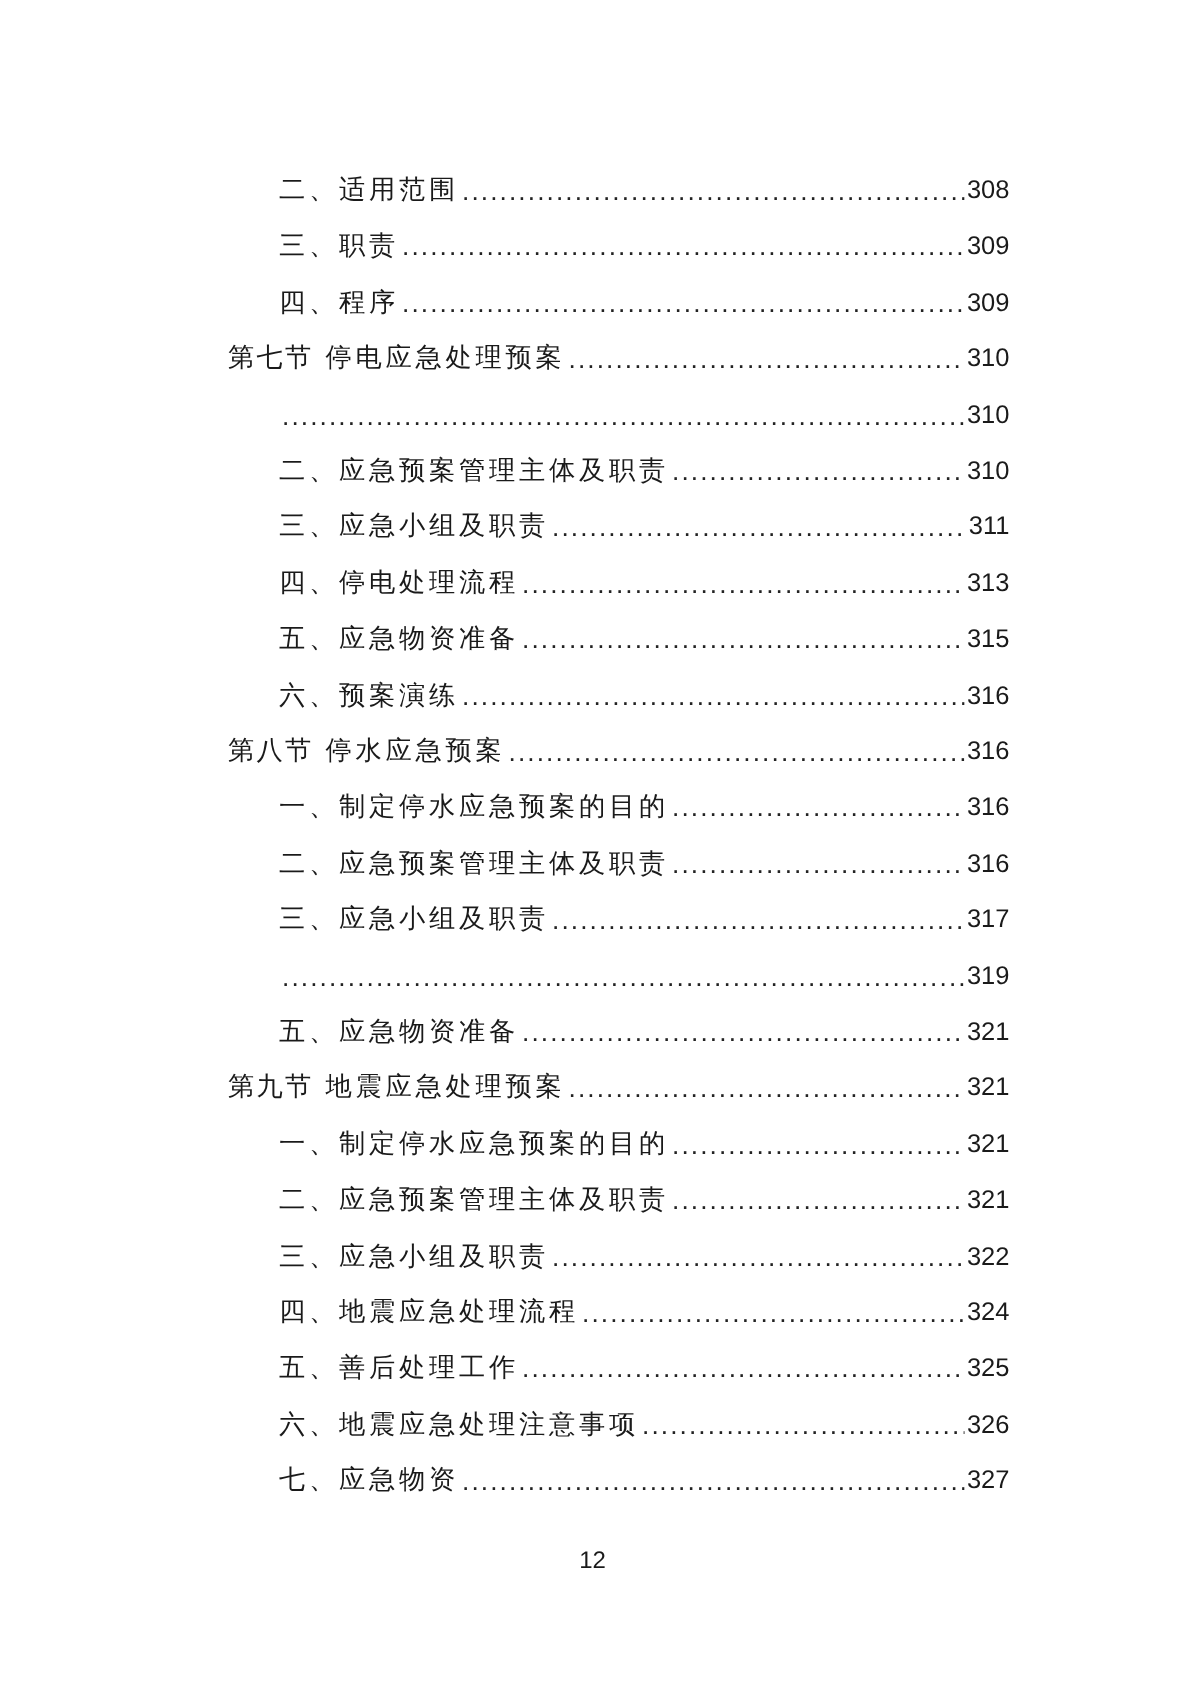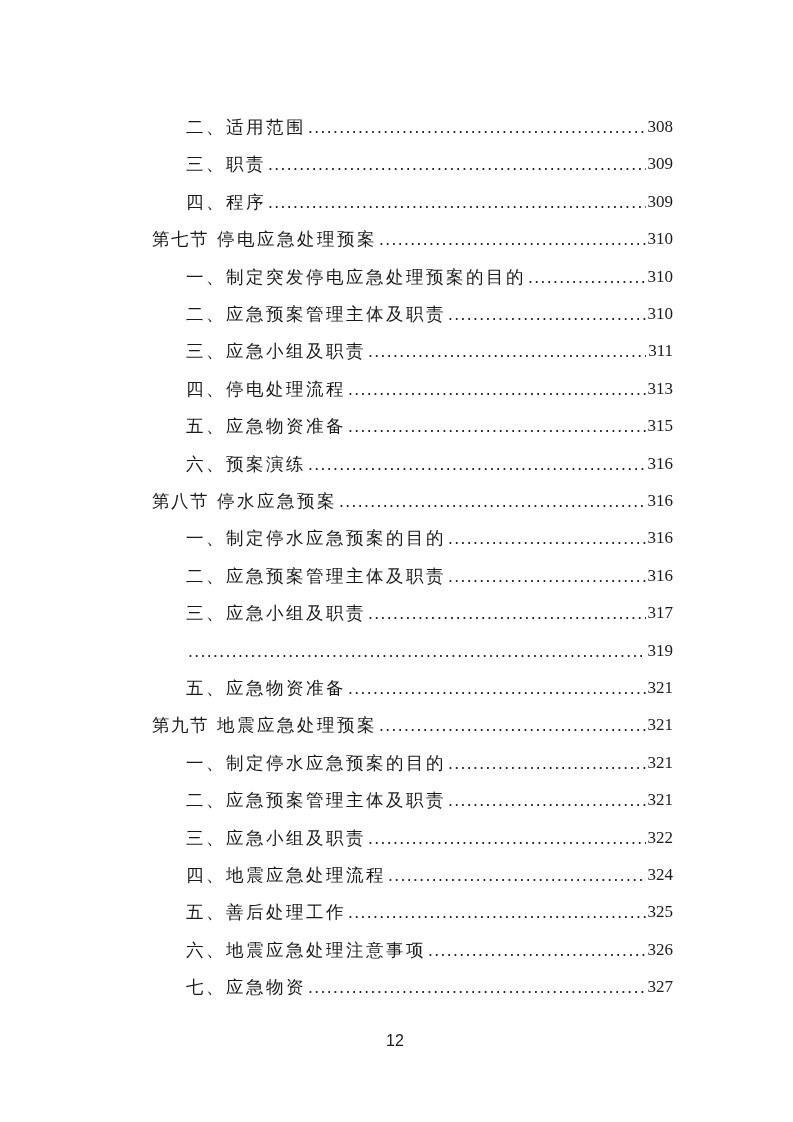--- a/index.html
+++ b/index.html
@@ -8,21 +8,21 @@
   .toc { position: absolute; left: 0; top: 101px; width: 793px; }
   .row { position: absolute; height: 37px; display: flex; align-items: flex-end;
          font-size: 17.5px; line-height: 22px; white-space: nowrap; }
   .row.l1 { left: 152px; width: 521px; }
   .row.l2 { left: 186px; width: 487px; }
   .label { flex: 0 0 auto; letter-spacing: 2.5px; }
   .sec-num { letter-spacing: 1.5px; margin-right: 8px; text-align: right; }
   .leader { flex: 1 1 auto; overflow: hidden; margin: 0 2px; font-family: "Liberation Sans", sans-serif;
             letter-spacing: 1.4px; color: #222; }
   .leader::after { content: "........................................................................................................................................................................................................"; }
-  .page { flex: 0 0 auto; font-family: Liberation Serif, serif; font-size: 17px; }
+  .page { flex: 0 0 auto; font-family: Liberation Sans, sans-serif; font-size: 17px; }
   .footer { position: absolute; left: 0; width: 790px; top: 1032px; text-align: center;
             font-family: "Liberation Sans", sans-serif; font-size: 16px; }
 </style>
 </head>
 <body>
 
 <div class="toc">
   <div class="row l2" style="top:0px">
       <span class="label">二、适用范围</span>
       <span class="leader"></span>
@@ -38,21 +38,20 @@
       <span class="leader"></span>
       <span class="page">309</span>
     </div>
   <div class="row l1" style="top:112.2px">
       <span class="label sec-num">第七节</span>
       <span class="label">停电应急处理预案</span>
       <span class="leader"></span>
       <span class="page">310</span>
     </div>
   <div class="row l2" style="top:149.6px">
-      <span class="label">一、制定突发停电应急处理预案的目的</span>
       <span class="leader"></span>
       <span class="page">310</span>
     </div>
   <div class="row l2" style="top:187px">
       <span class="label">二、应急预案管理主体及职责</span>
       <span class="leader"></span>
       <span class="page">310</span>
     </div>
   <div class="row l2" style="top:224.4px">
       <span class="label">三、应急小组及职责</span>

